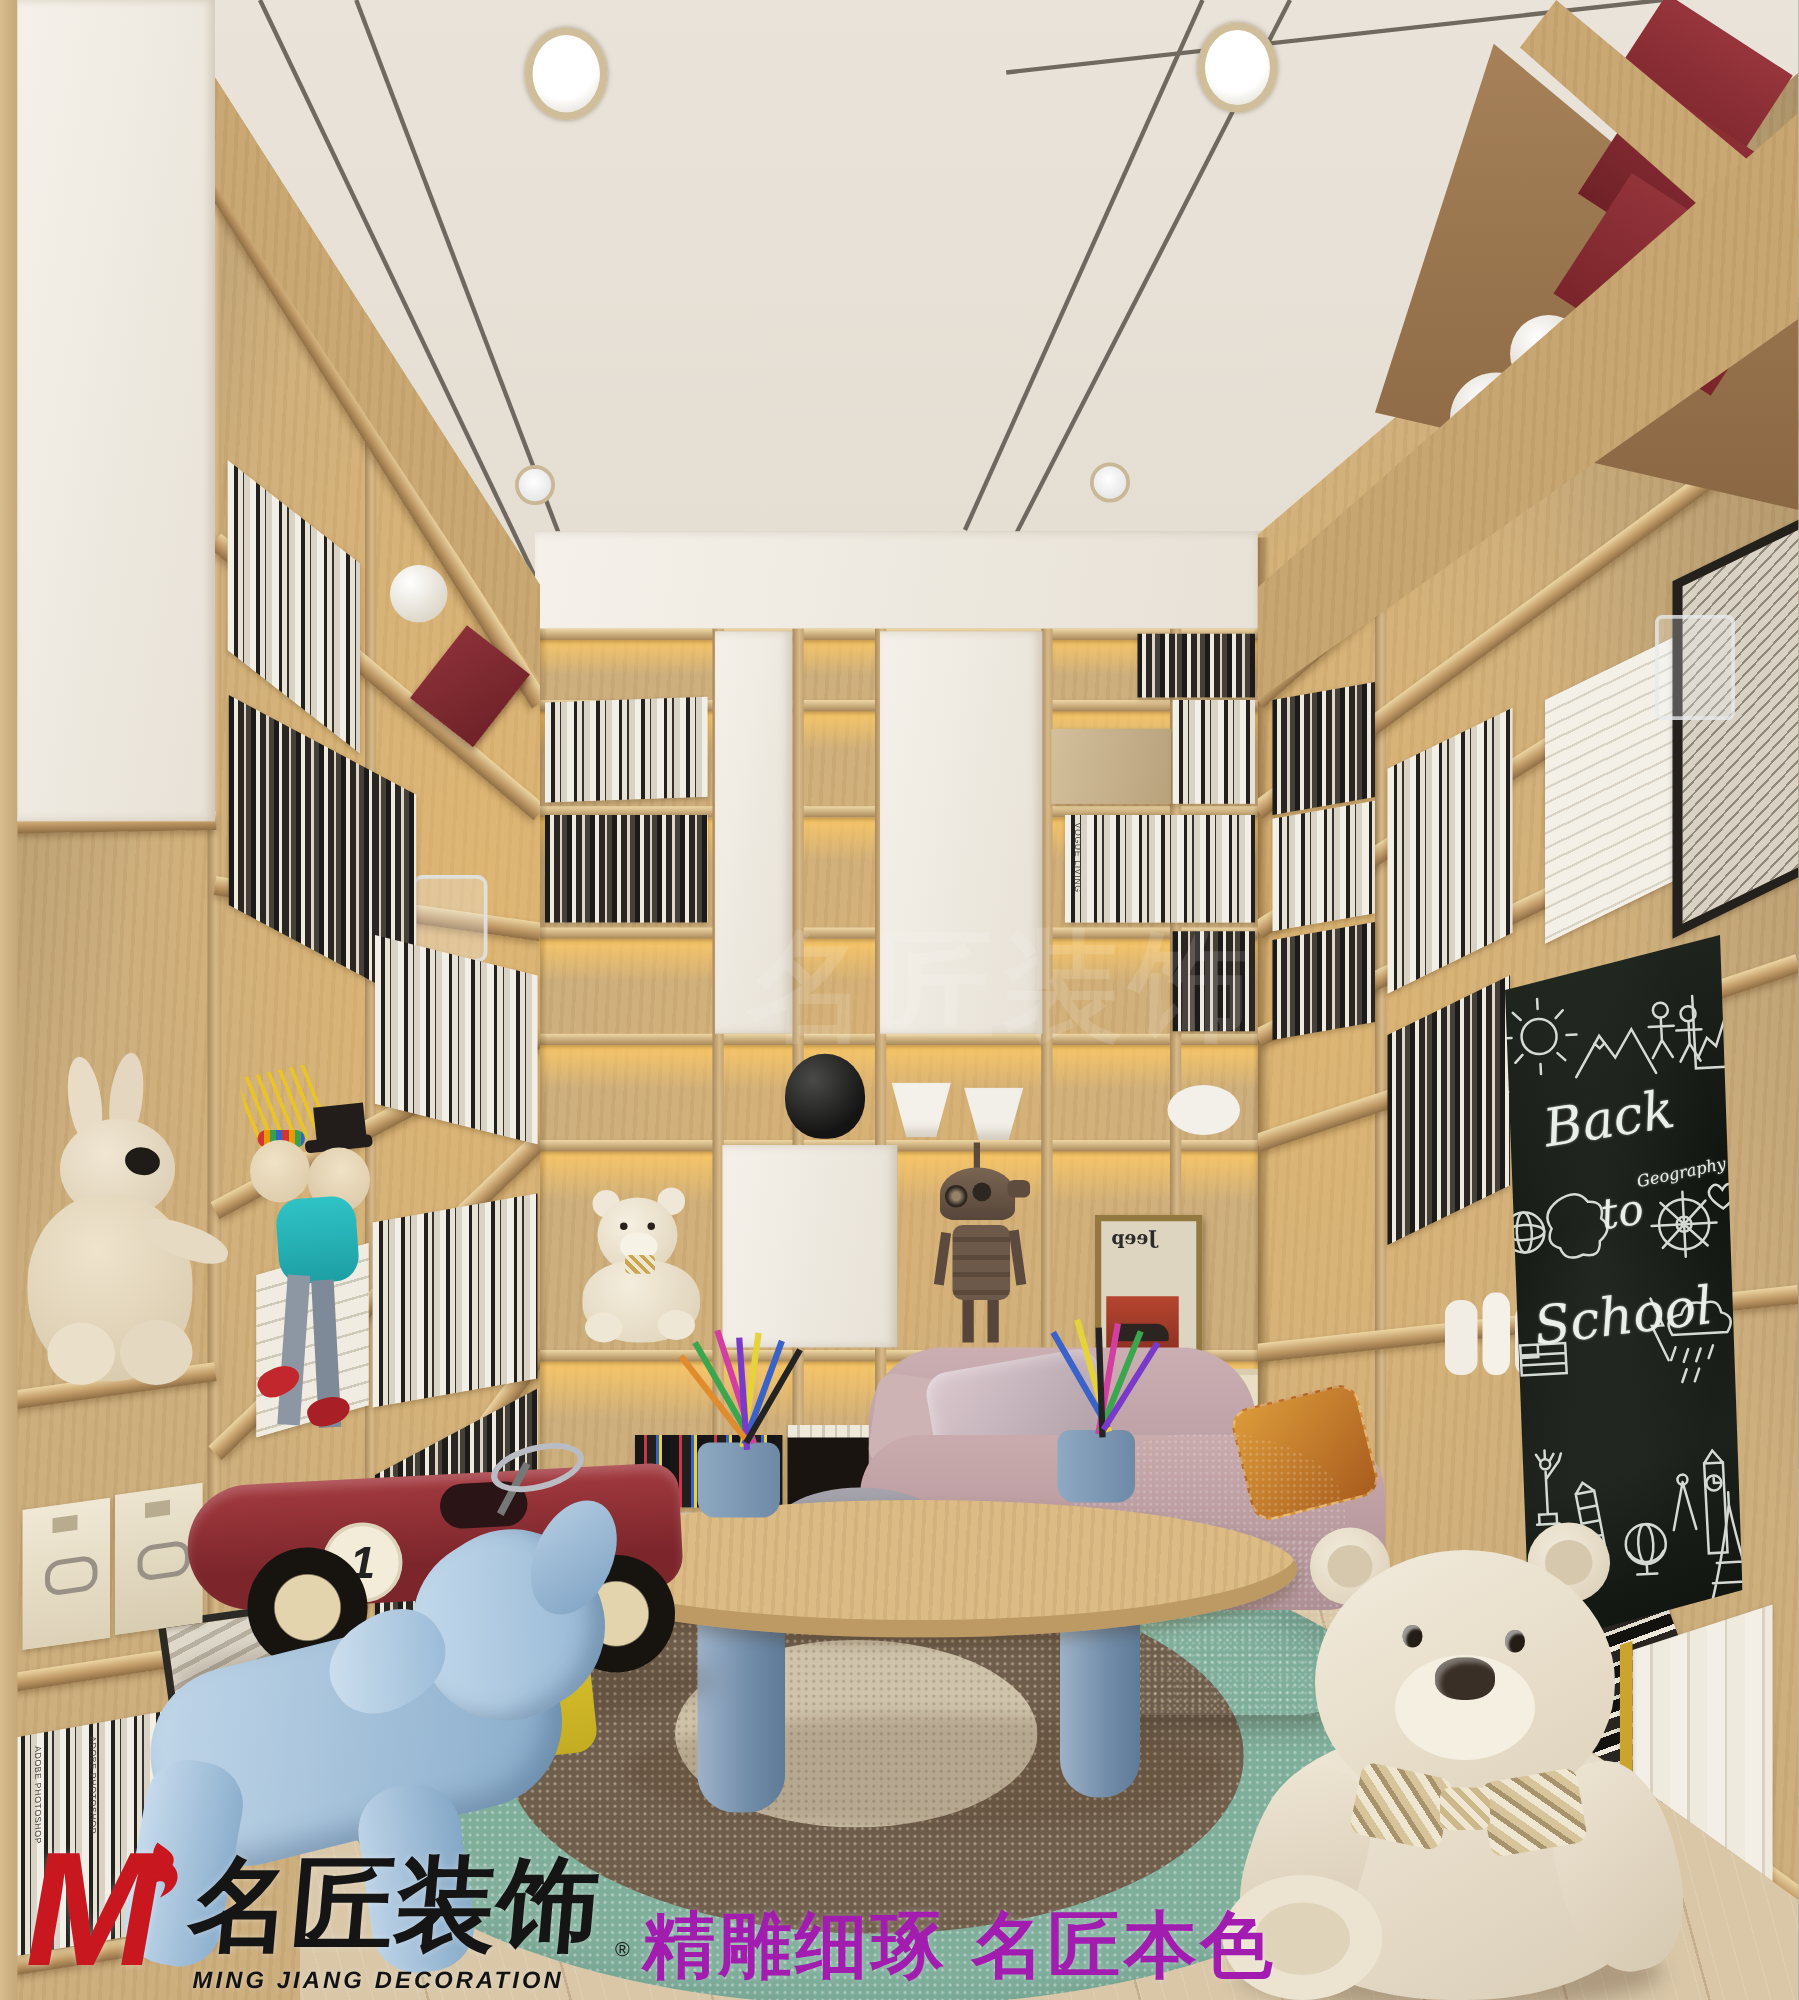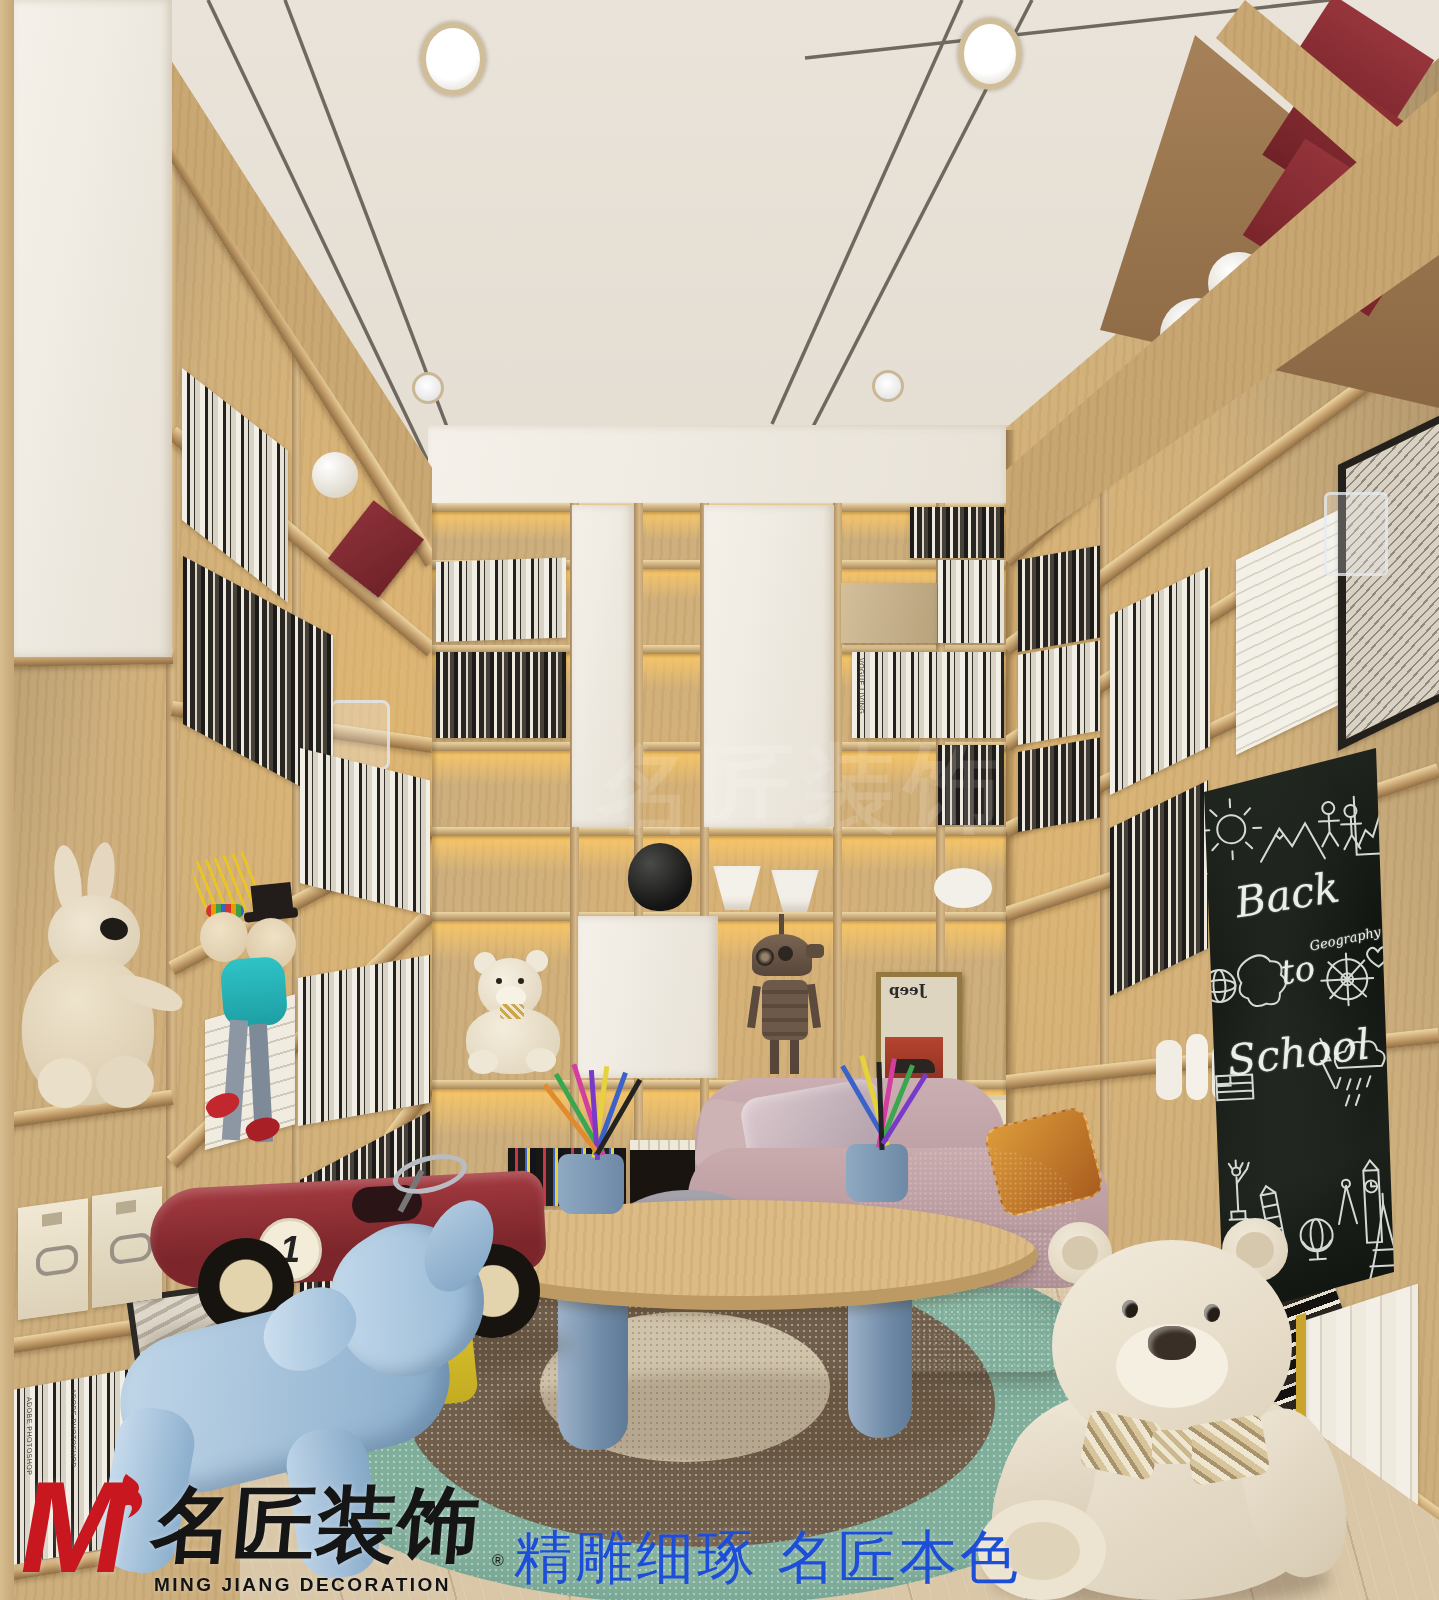--- a/index.html
+++ b/index.html
@@ -431,17 +431,17 @@
 
   <div class="abs" style="left:598px;top:726px;width:440px;font-size:96px;font-weight:700;letter-spacing:6px;color:rgba(255,255,255,.13)">名匠装饰</div>
 
   <div class="abs" style="left:14px;top:1466px;width:1060px;height:134px">
     <span style="position:absolute;left:8px;top:-4px;font-size:130px;line-height:1;font-weight:bold;color:#c8171e;transform:skewX(-10deg);text-shadow:0 0 6px rgba(255,255,255,.35)">M</span>
     <svg style="position:absolute;left:92px;top:6px" width="40" height="48" viewBox="0 0 40 48">
       <path d="M20,2 C10,16 26,18 18,34 C30,30 26,40 22,46 C36,40 40,28 32,20 C36,12 28,8 20,2 Z" fill="#c8171e"></path>
     </svg>
     <span style="position:absolute;left:138px;top:18px;font-size:82px;line-height:1;font-weight:900;color:#151515;transform:skewX(-5deg);text-shadow:0 0 6px rgba(255,255,255,.35)">名匠装饰</span>
     <span style="position:absolute;left:478px;top:86px;font-size:16px;color:#1a1a1a">®</span>
-    <span style="position:absolute;left:140px;top:108px;font-size:19px;font-weight:bold;letter-spacing:2.5px;color:#131313;text-shadow:0 0 5px rgba(255,255,255,.4)">MING JIANG DECORATION</span>
-    <span style="position:absolute;left:500px;top:62px;font-size:58px;line-height:1;font-weight:400;letter-spacing:3px;color:#1d4ed8;text-shadow:0 0 6px rgba(255,255,255,.3)">精雕细琢  名匠本色</span>
+    <span style="position:absolute;left:140px;top:108px;font-size:19px;font-weight:bold;font-style:italic;letter-spacing:2.5px;color:#131313;text-shadow:0 0 5px rgba(255,255,255,.4)">MING JIANG DECORATION</span>
+    <span style="position:absolute;left:500px;top:62px;font-size:58px;line-height:1;font-weight:700;letter-spacing:3px;color:#a21caf;text-shadow:0 0 6px rgba(255,255,255,.3)">精雕细琢  名匠本色</span>
   </div>
 
 </div>
 
 </body></html>

